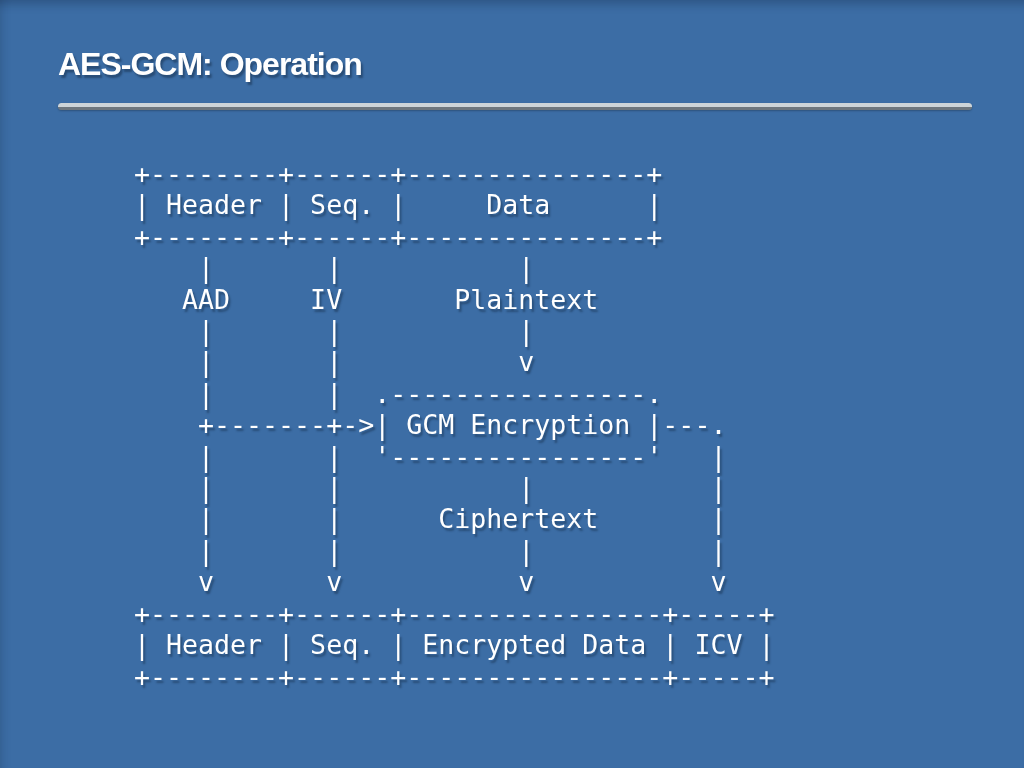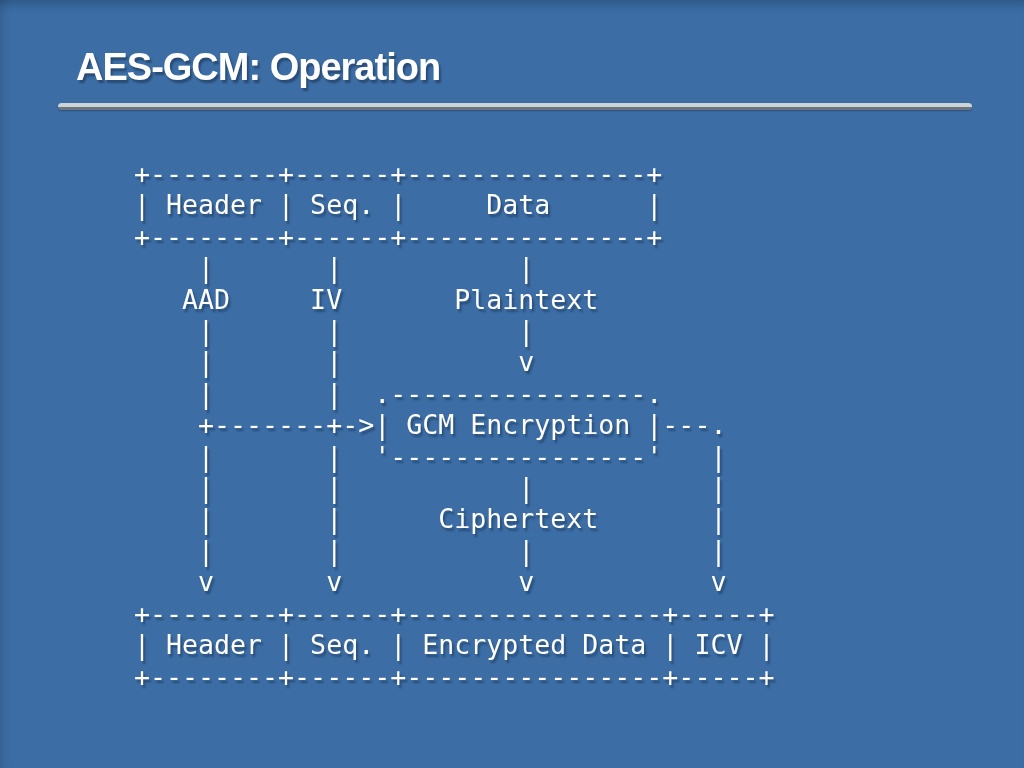--- a/index.html
+++ b/index.html
@@ -14,23 +14,23 @@
   
   .edge-shade {
     position: absolute;
     inset: 0;
     pointer-events: none;
     box-shadow: inset 0 12px 10px -8px rgba(10,25,45,.28),
                 inset 10px 0 10px -8px rgba(10,25,45,.18);
   }
   .title {
     position: absolute;
-    left: 76px;
+    left: 58px;
     top: 46px;
-    font-size: 38px;
+    font-size: 32px;
     font-weight: bold;
     letter-spacing: -1px;
     color: #ffffff;
     text-shadow: 2px 3px 2px rgba(15,35,60,.45);
     white-space: nowrap;
   }
   .rule {
     position: absolute;
     left: 58px;
     top: 103px;

